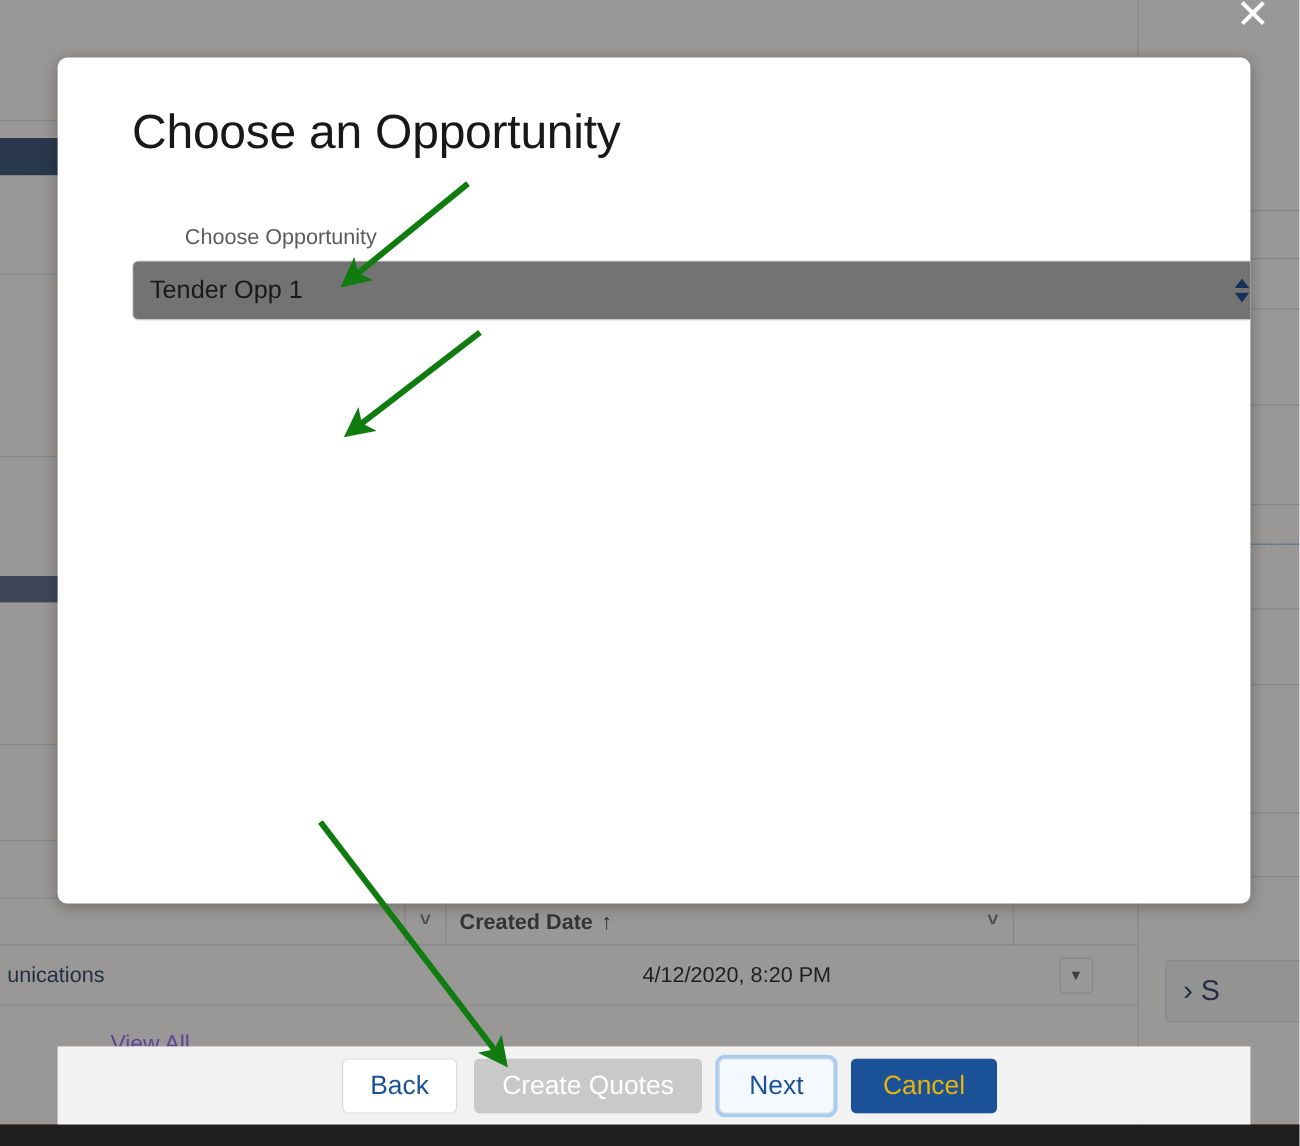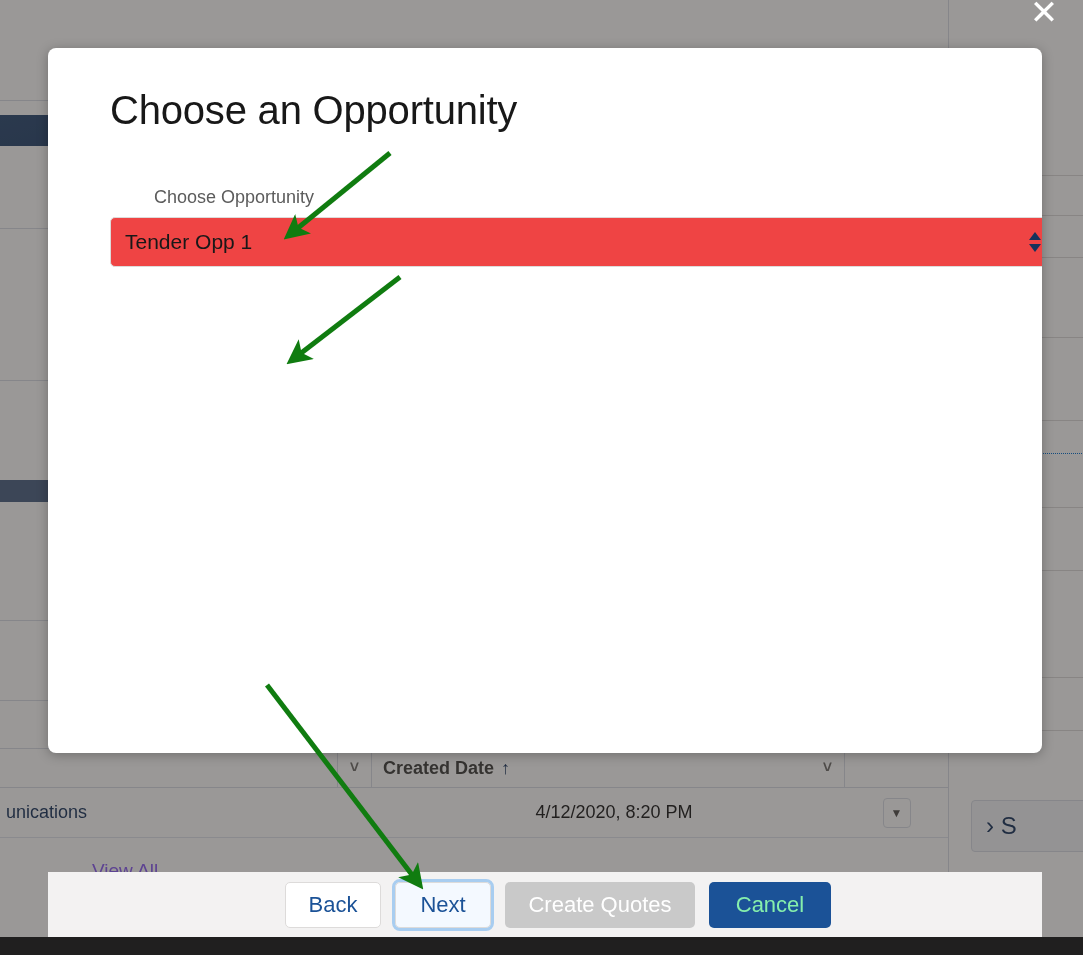--- a/index.html
+++ b/index.html
@@ -184,21 +184,21 @@
 
   .field-label {
     font-size: 18px;
     color: #5c5c5c;
     margin-bottom: 9px;
     margin-left: 44px;
   }
   .field-control {
     position: relative;
     width: 944px; height: 50px;
-    background: #ef4444;
+    background: #737373;
     border: 1px solid #dddbda;
     border-radius: 5px;
     display: flex;
     align-items: center;
   }
   .field-value {
     font-size: 21px;
     color: #181818;
     padding-left: 14px;
     white-space: nowrap;
@@ -258,21 +258,21 @@
     outline-offset: 0px;
     border-radius: 5px;
   }
   .btn-disabled {
     background: #c9c9c9;
     color: #ffffff;
     min-width: 190px;
   }
   .btn-brand {
     background: #1b5297;
-    color: #86efac;
+    color: #eab308;
     min-width: 122px;
   }
 
   
   .close-btn {
     position: absolute;
     left: 1029px; top: -3px;
     width: 30px; height: 30px;
     color: #ffffff;
     font-size: 34px;
@@ -371,22 +371,22 @@
           <span class="tri up"></span>
           <span class="tri down"></span>
         </span>
       </div>
     </div>
 
   </div>
 
   <div class="modal-footer">
     <div class="btn btn-neutral">Back</div>
+    <div class="btn btn-disabled">Create Quotes</div>
     <div class="btn btn-focus">Next</div>
-    <div class="btn btn-disabled">Create Quotes</div>
     <div class="btn btn-brand">Cancel</div>
   </div>
 
   <svg class="arrows" width="1083" height="955" viewBox="0 0 1083 955">
     <defs>
       <marker id="ah" markerWidth="5" markerHeight="5" refX="2.6" refY="2.5" orient="auto" markerUnits="strokeWidth">
         <path d="M0,0 L5,2.5 L0,5 L1.2,2.5 Z" fill="#107C10"></path>
       </marker>
     </defs>
     <line x1="390" y1="153" x2="293" y2="232" stroke="#107C10" stroke-width="5" marker-end="url(#ah)"></line>

